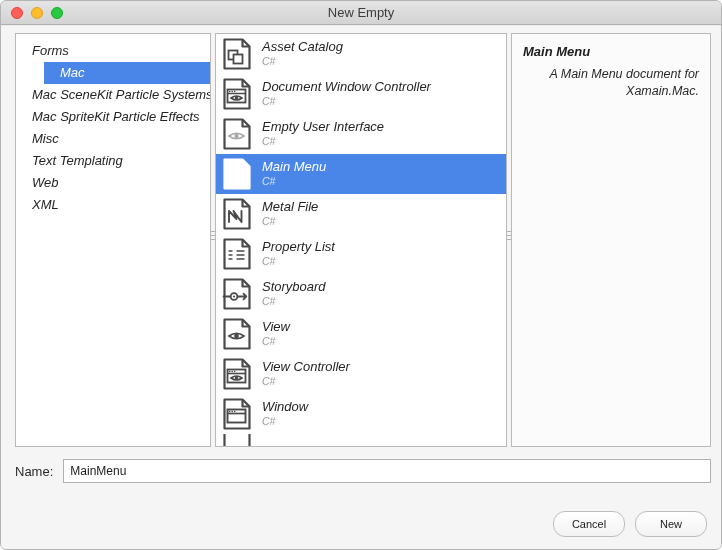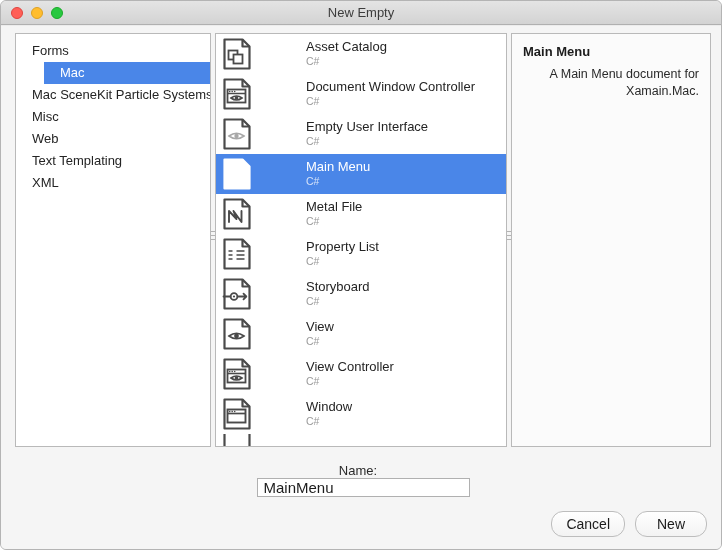--- a/index.html
+++ b/index.html
@@ -55,20 +55,21 @@
     left: 14px; top: 7px;
     width: 696px; height: 414px;
   }
   .pane {
     position: absolute;
     top: 0;
     height: 414px;
     background: #ffffff;
     border: 1px solid #b9b9b9;
     overflow: hidden;
+    font-style: italic;
   }
   #pane-categories { left: 0;   width: 196px; }
   #pane-templates  { left: 200px; width: 292px; }
   #pane-details    { left: 496px; width: 200px; background:#fbfbfb; }
 
   
   .splitter {
     position: absolute;
     top: 0; height: 414px; width: 4px;
   }
@@ -105,21 +106,20 @@
 
   
   #template-list { position: relative; }
   .tpl-item {
     position: relative;
     height: 40px;
     display: flex;
     align-items: center;
     padding-left: 6px;
     overflow: hidden;
-    gap: 44px;
   }
   .tpl-item.selected { background: #4a86e8; }
   .tpl-icon {
     width: 30px; height: 32px;
     flex: 0 0 30px;
     margin-right: 10px;
     position: relative;
   }
   .tpl-text { line-height: 1.1; min-width: 0; }
   .tpl-name {
@@ -151,53 +151,52 @@
     text-align: right;
   }
 
   
   #name-row {
     position: absolute;
     left: 14px; top: 437px;
     width: 696px; height: 16px;
     display: flex;
     align-items: center;
-    flex-direction: column;
   }
   #name-label {
     font-size: 13px;
     color: #2a2a2a;
     margin-right: 10px;
   }
   #name-input {
     flex: 1;
     height: 24px;
     border: 1px solid #b0b0b0;
     background: #ffffff;
     font-family: "Liberation Sans", sans-serif;
-    font-size: 15px;
+    font-size: 12px;
     color: #1c1c1c;
     padding: 0 6px;
     outline: none;
     border-radius: 0;
   }
 
   
   #footer {
     position: absolute;
     right: 14px; top: 485px;
     display: flex;
     gap: 10px;
   }
   .btn {
     min-width: 72px;
     height: 26px;
     padding: 0 14px;
     font-family: "Liberation Sans", sans-serif;
-    font-size: 14px;
+    font-size: 11px;
     color: #1c1c1c;
     background: linear-gradient(to bottom, #ffffff 0%, #f3f3f3 100%);
     border: 1px solid #bdbdbd;
     border-radius: 12px;
     cursor: default;
   }
 </style>
 </head>
 <body>
 
@@ -212,23 +211,24 @@
 
   <div id="body">
 
     <div id="panes">
 
       <div class="pane" id="pane-categories">
         <div id="category-list">
             <div class="cat-item"><span>Forms</span></div>
             <div class="cat-item selected"><span>Mac</span></div>
             <div class="cat-item"><span>Mac SceneKit Particle Systems</span></div>
+            <div class="cat-item"><span>Mac SpriteKit Particle Effects</span></div>
             <div class="cat-item"><span>Misc</span></div>
+            <div class="cat-item"><span>Text Templating</span></div>
             <div class="cat-item"><span>Web</span></div>
-            <div class="cat-item"><span>Text Templating</span></div>
             <div class="cat-item"><span>XML</span></div>
           </div>
       </div>
 
       <div class="splitter" id="splitter-1">
         <div class="grip">
           <i></i>
             <i></i>
             <i></i>
         </div>

